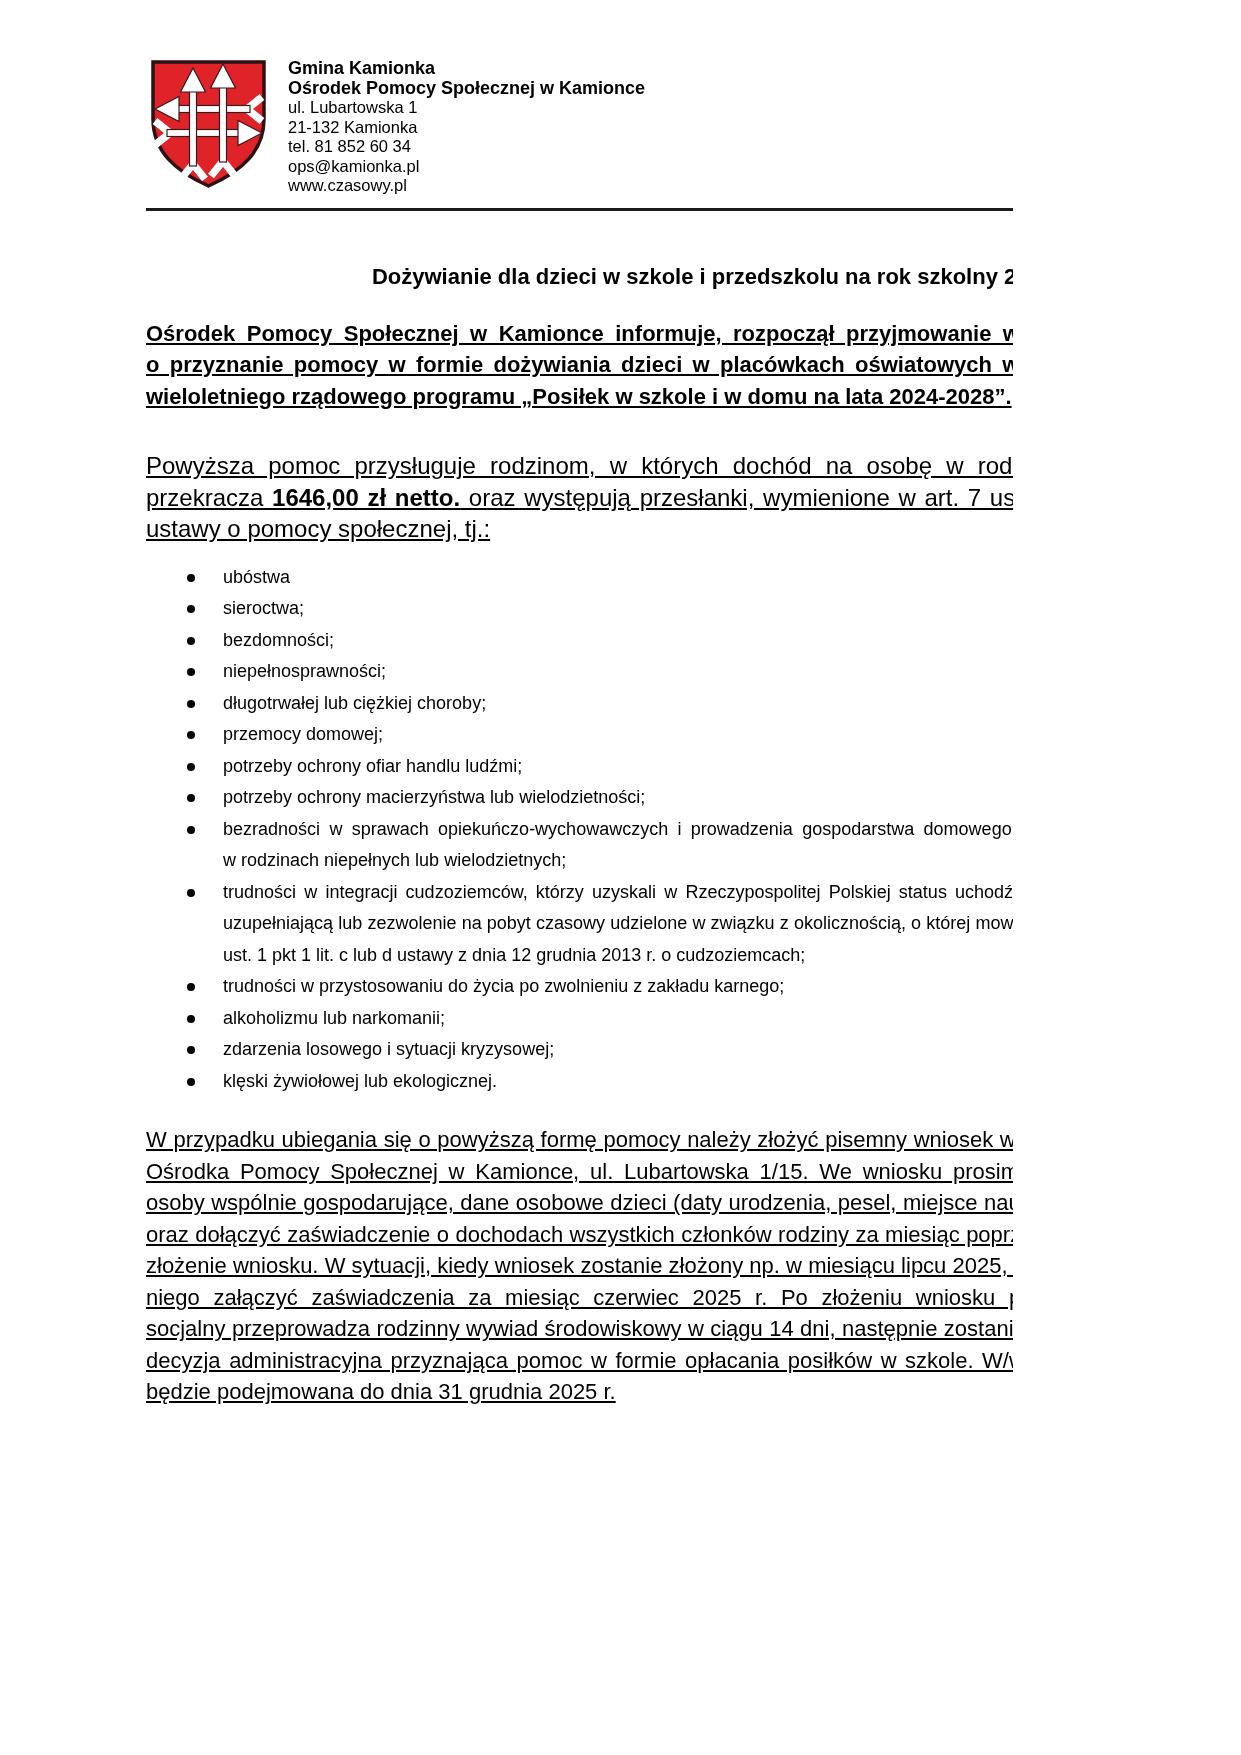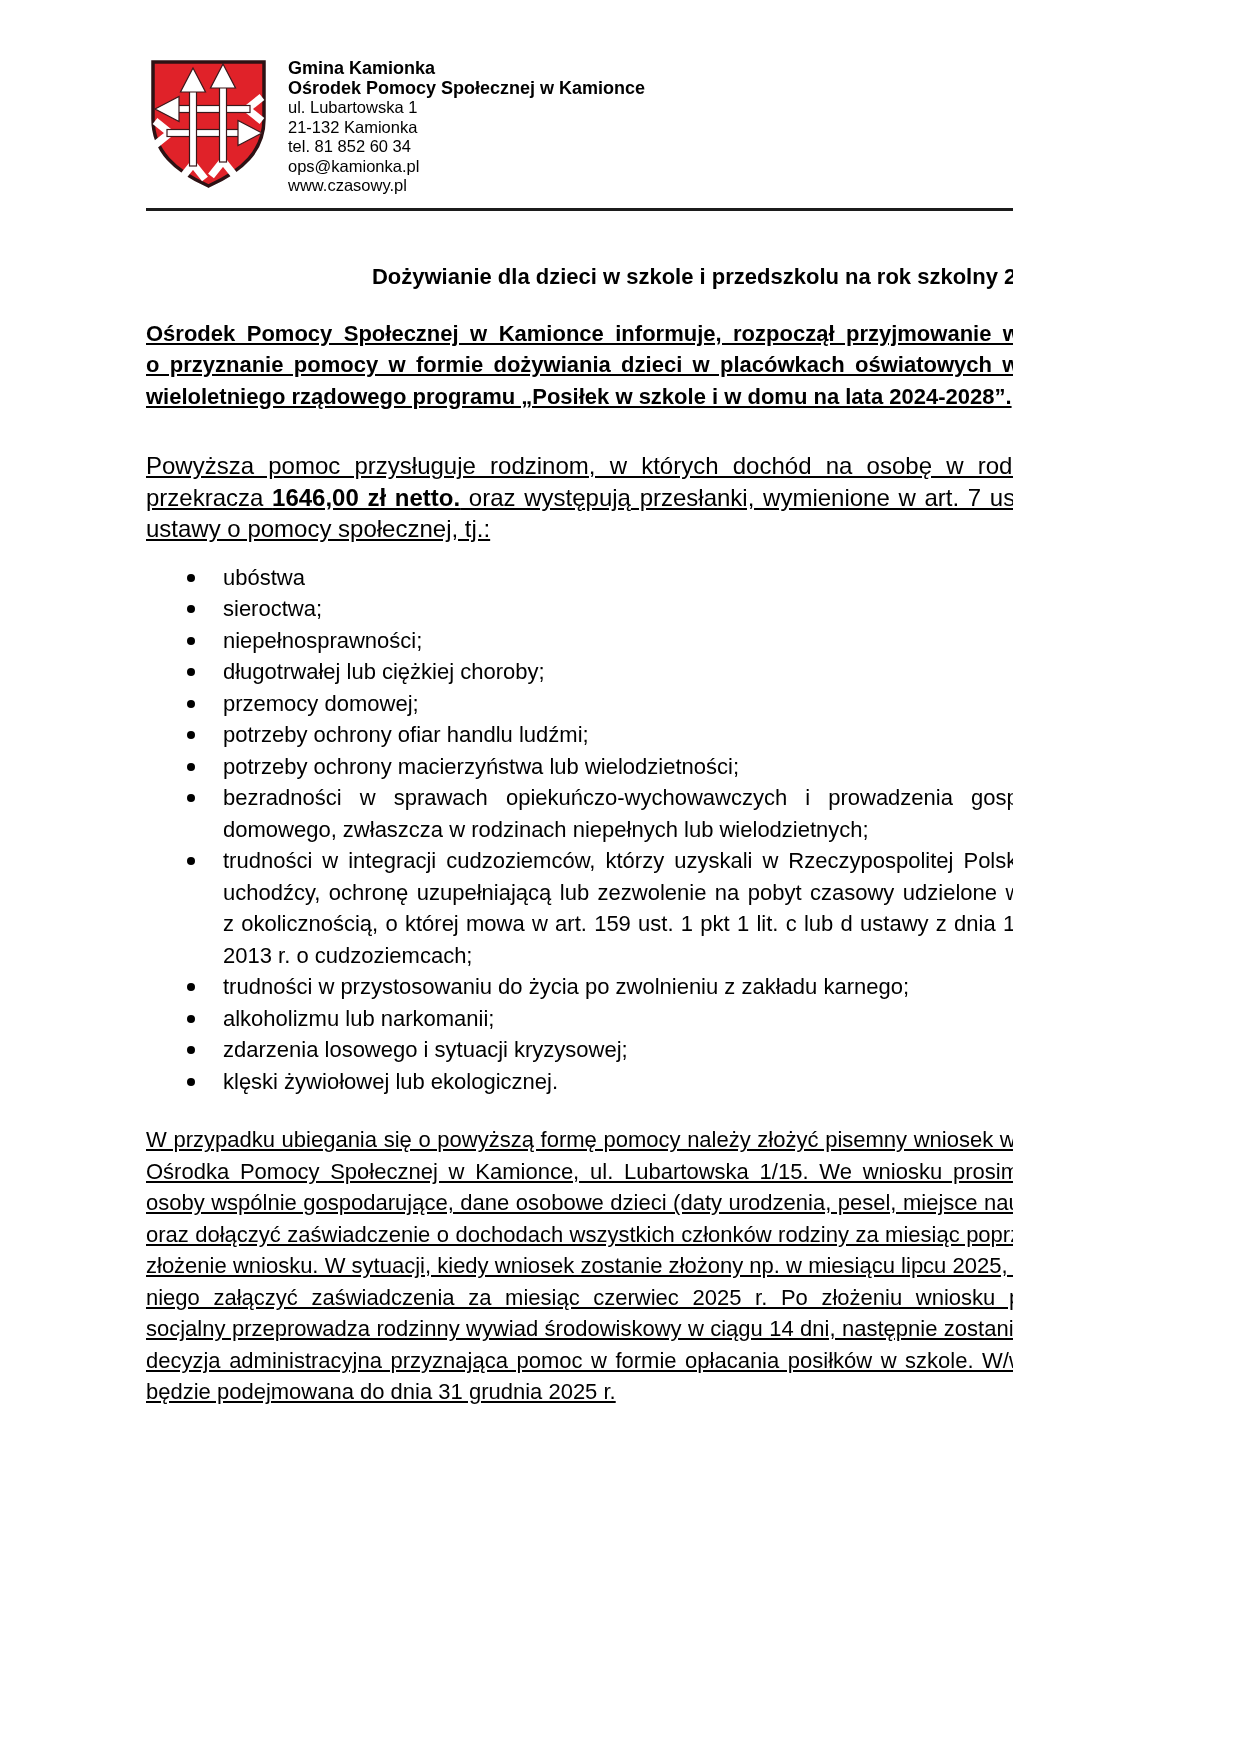--- a/index.html
+++ b/index.html
@@ -63,21 +63,21 @@
   }
   .income strong { font-weight: bold; }
 
   ul.conditions {
     margin: 17px 0 0 0;
     padding: 0 0 0 77px;
     list-style: none;
   }
   ul.conditions li {
     position: relative;
-    font-size: 22px; line-height: 31.5px;
+    font-size: 18px; line-height: 31.5px;
     text-align: justify;
   }
   ul.conditions li::before {
     content: "";
     position: absolute;
     left: -36px; top: 12px;
     width: 8px; height: 8px;
     border-radius: 50%;
     background: #000000;
   }
@@ -149,20 +149,21 @@
 
     <h1 class="title">Dożywianie dla dzieci w&nbsp;szkole i&nbsp;przedszkolu na rok szkolny 2025/2026</h1>
 
     <p class="intro">Ośrodek Pomocy Społecznej w&nbsp;Kamionce informuje, rozpoczął przyjmowanie wniosków o&nbsp;przyznanie pomocy w&nbsp;formie dożywiania dzieci w&nbsp;placówkach oświatowych w&nbsp;ramach wieloletniego rządowego programu „Posiłek w&nbsp;szkole i&nbsp;w&nbsp;domu na lata 2024-2028”.</p>
 
     <p class="income"><span>Powyższa pomoc przysługuje rodzinom, w&nbsp;których dochód na osobę w&nbsp;rodzinie nie przekracza </span><strong>1646,00 zł netto.</strong><span> oraz występują przesłanki, wymienione w&nbsp;art. 7 ust. 2 – 15 ustawy o&nbsp;pomocy społecznej, tj.:</span></p>
 
     <ul class="conditions">
       <li>ubóstwa</li>
       <li>sieroctwa;</li>
+      <li>bezdomności;</li>
       <li>niepełnosprawności;</li>
       <li>długotrwałej lub ciężkiej choroby;</li>
       <li>przemocy domowej;</li>
       <li>potrzeby ochrony ofiar handlu ludźmi;</li>
       <li>potrzeby ochrony macierzyństwa lub wielodzietności;</li>
       <li>bezradności w&nbsp;sprawach opiekuńczo-wychowawczych i&nbsp;prowadzenia gospodarstwa domowego, zwłaszcza w&nbsp;rodzinach niepełnych lub wielodzietnych;</li>
       <li>trudności w&nbsp;integracji cudzoziemców, którzy uzyskali w&nbsp;Rzeczypospolitej Polskiej status uchodźcy, ochronę uzupełniającą lub zezwolenie na pobyt czasowy udzielone w&nbsp;związku z&nbsp;okolicznością, o&nbsp;której mowa w&nbsp;art. 159 ust. 1 pkt 1 lit. c lub d ustawy z&nbsp;dnia 12 grudnia 2013 r. o&nbsp;cudzoziemcach;</li>
       <li>trudności w&nbsp;przystosowaniu do życia po zwolnieniu z&nbsp;zakładu karnego;</li>
       <li>alkoholizmu lub narkomanii;</li>
       <li>zdarzenia losowego i&nbsp;sytuacji kryzysowej;</li>

